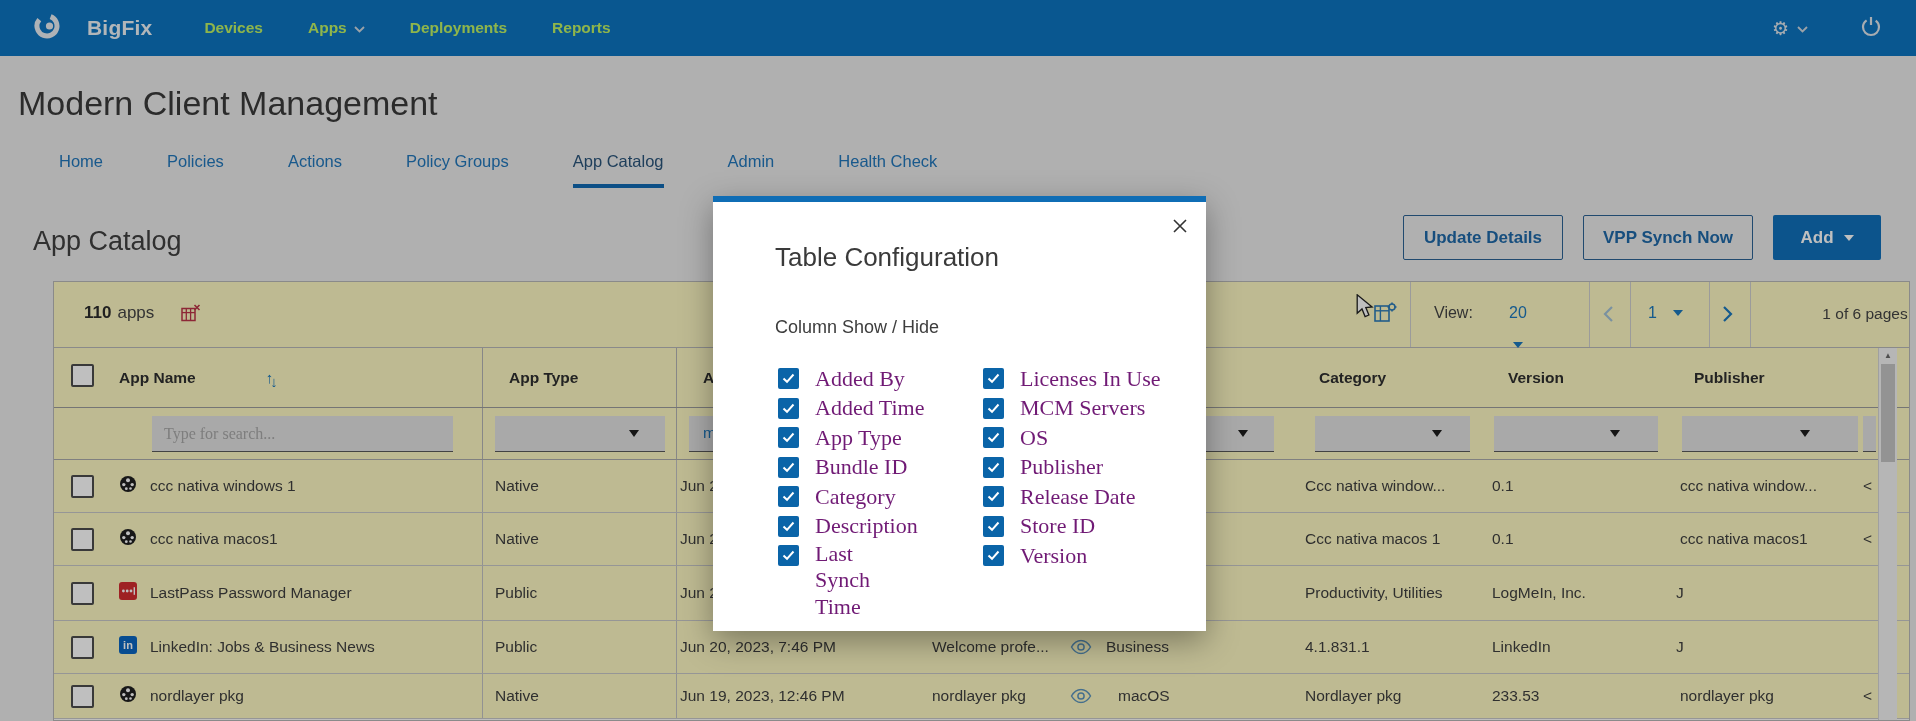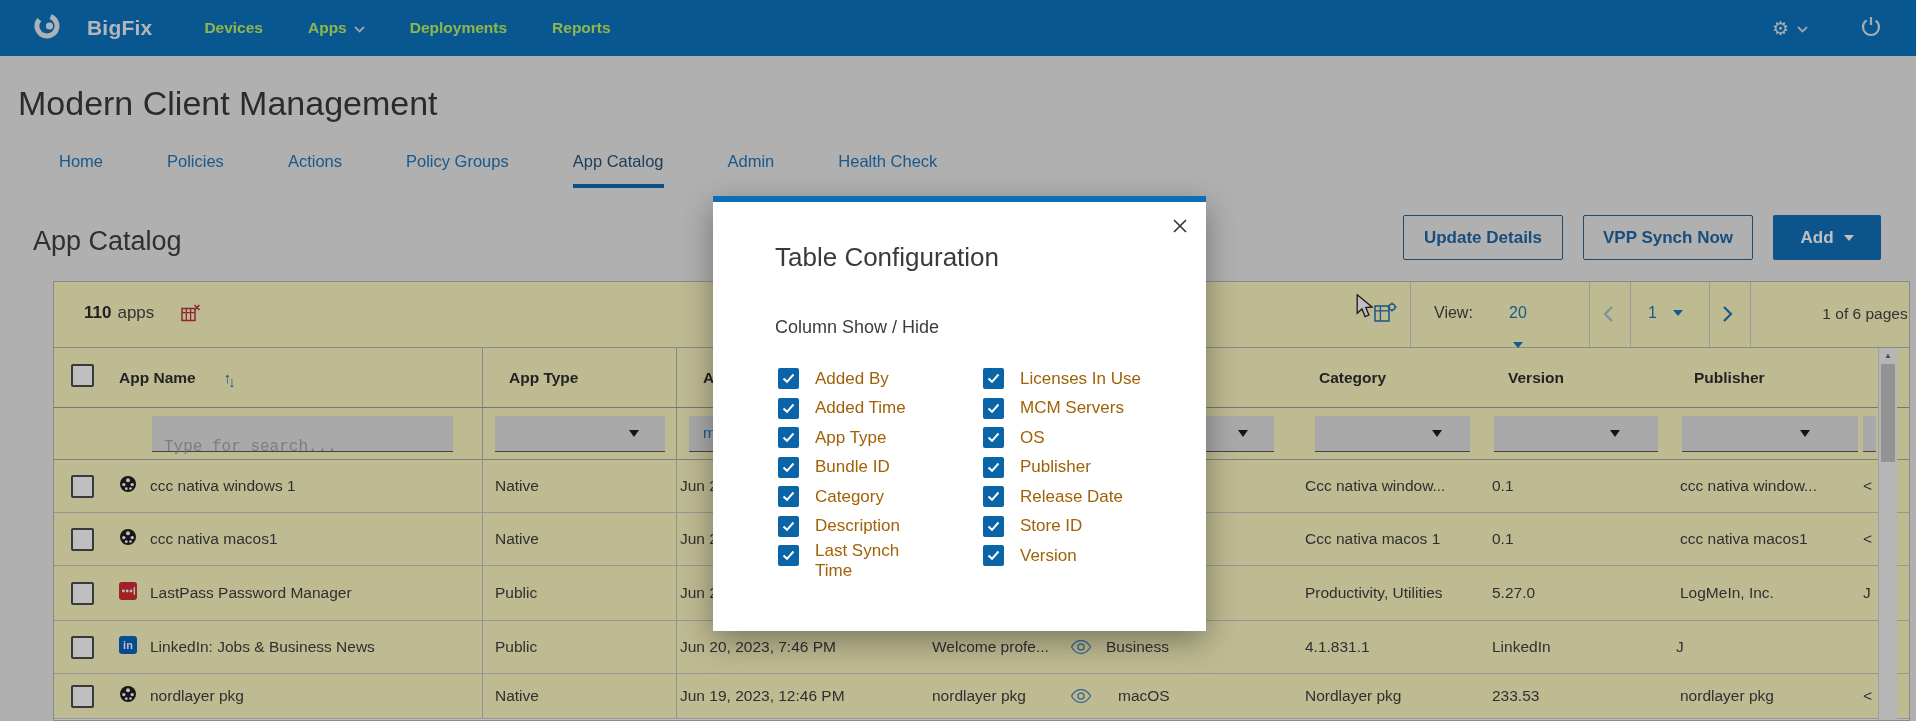--- a/index.html
+++ b/index.html
@@ -43,32 +43,32 @@
   .view-label{position:absolute;left:1380px;top:22px;font-size:16px;color:#454545;}
   .view-value{position:absolute;left:1455px;top:22px;display:flex;align-items:center;gap:20px;color:var(--accent);font-size:16px;cursor:pointer;flex-direction:column;}
   .view-value .caret-dn{color:var(--accent);}
   .pg-prev{position:absolute;left:1549px;top:23px;cursor:default;}
   .pg-num{position:absolute;left:1594px;top:22px;display:flex;align-items:center;gap:16px;color:var(--accent);font-size:16px;cursor:pointer;}
   .pg-next{position:absolute;left:1668px;top:23px;cursor:pointer;}
   .pages-text{position:absolute;left:1747px;top:23px;width:128px;text-align:center;font-size:15.5px;color:#454545;}
 
   .grid{display:grid;grid-template-columns:48px 380px 195px 197px 226px 199px 187px 188px 187px 17px;position:relative;box-sizing:border-box;}
   .thead{height:60px;align-items:center;border-bottom:1px solid #9c9c9c;}
-  .thead .hc{font-size:15.5px;font-weight:700;color:#2f2f2f;white-space:nowrap;overflow:hidden;}
+  .thead .hc{font-size:15.5px;font-weight:700;color:#2f2f2f;white-space:nowrap;overflow:hidden;gap:42px;}
   .hc.h2{padding-left:17px;display:flex;align-items:center;}
   .hc.h3{padding-left:26px;}.hc.h4{padding-left:26px;}.hc.h5{padding-left:55px;}
   .hc.h6{padding-left:18px;}.hc.h7{padding-left:20px;}.hc.h8{padding-left:22px;}.hc.h9{padding-left:20px;}
   .sort{margin-left:28px;color:var(--accent);font-size:15px;letter-spacing:-3px;cursor:pointer;font-weight:400;}
   .sort .dn{position:relative;top:4px;}
   .colb{border-left:1px solid #c3c3c3;border-right:1px solid #c3c3c3;height:100%;box-sizing:border-box;display:flex;align-items:center;}
   .thead .colb,.tfilter .colb{border-color:#b5b5b5;}
 
   .tfilter{height:52px;align-items:center;border-bottom:1px solid #ababab;}
   .finput,.fselect{box-sizing:border-box;height:36px;background:#e2e2e2;border:none;border-bottom:1.5px solid #5a5a5a;position:relative;}
-  .finput input{width:100%;height:100%;background:transparent;border:none;outline:none;font-size:16px;padding:14px 12px;font-family:Liberation Mono, monospace;color:#333;}
+  .finput input{width:100%;height:100%;background:transparent;border:none;outline:none;font-size:16px;padding:1px 12px;font-family:Liberation Serif, serif;color:#333;}
   .finput input::placeholder{color:#a8a8a8;}
   .fselect{cursor:pointer;}
   .fselect .caret{position:absolute;top:14px;width:0;height:0;border-left:5px solid transparent;border-right:5px solid transparent;border-top:7px solid #1c1c1c;}
   .f-name{margin-left:50px;width:301px;}
   .f-type{margin-left:12px;width:170px;}.f-type .caret{right:26px;}
   .f-date{margin-left:12px;width:155px;display:flex;align-items:center;}
   .f-date .mm{color:#1c76bb;font-size:15.5px;padding-left:14px;}
   .f-desc{margin-left:14px;width:190px;}.f-desc .caret{right:20px;}
   .f-os{margin-left:16px;width:158px;}.f-os .caret{right:26px;}
   .f-cat{margin-left:16px;width:155px;}.f-cat .caret{right:28px;}
@@ -106,21 +106,21 @@
   .modal-title{margin:40px 0 0 62px;font-size:26px;color:#3a3a3a;font-weight:400;}
   .modal-sub{margin:44px 0 0 62px;font-size:18px;color:#3d3d3d;}
   .opts{display:flex;margin:26px 0 0 65px;}
   .opt-col{display:flex;flex-direction:column;}
   .opt-col.left{width:205px;}
   .opt{display:flex;align-items:center;height:29.5px;}
   .opt.wrap{height:auto;min-height:42px;align-items:flex-start;}
   .opt.wrap .box{margin-top:4px;}
   .opt.wrap .lbl{max-width:96px;}
   .opt .box{width:21px;height:21px;border-radius:2px;background:var(--checkbox);flex:0 0 auto;display:flex;align-items:center;justify-content:center;cursor:pointer;}
-  .opt .lbl{margin-left:16px;font-size:17px;color:#a16207;line-height:1.2;}
+  .opt .lbl{margin-left:16px;font-size:22px;color:#701a75;line-height:1.2;font-family:Liberation Serif, serif;}
 </style>
 </head>
 <body>
 
 <div class="stage">
 
   <div class="navbar">
     <div class="brand">
       <span>
         <svg width="28" height="28" viewBox="0 0 28 28">
@@ -368,21 +368,20 @@
               </svg></span>
             <span class="nm">LastPass Password Manager</span>
           </div>
     <div class="cell c3 t colb">Public</div>
     <div class="cell c4 t">Jun 21, 2023</div>
     <div class="cell c5">
             <span class="t"></span>
           </div>
     <div class="cell c6 t"></div>
     <div class="cell c7 t">Productivity, Utilities</div>
-    <div class="cell c8 t">5.27.0</div>
     <div class="cell c9 t">LogMeIn, Inc.</div>
     <div class="cell c10 t">J</div>
   </div>
 
   <div class="grid trow r4">
     <div class="cell c1">
             <span class="cb"></span>
           </div>
     <div class="cell c2">
             <span class="appicon"><svg width="18" height="18" viewBox="0 0 18 18">

